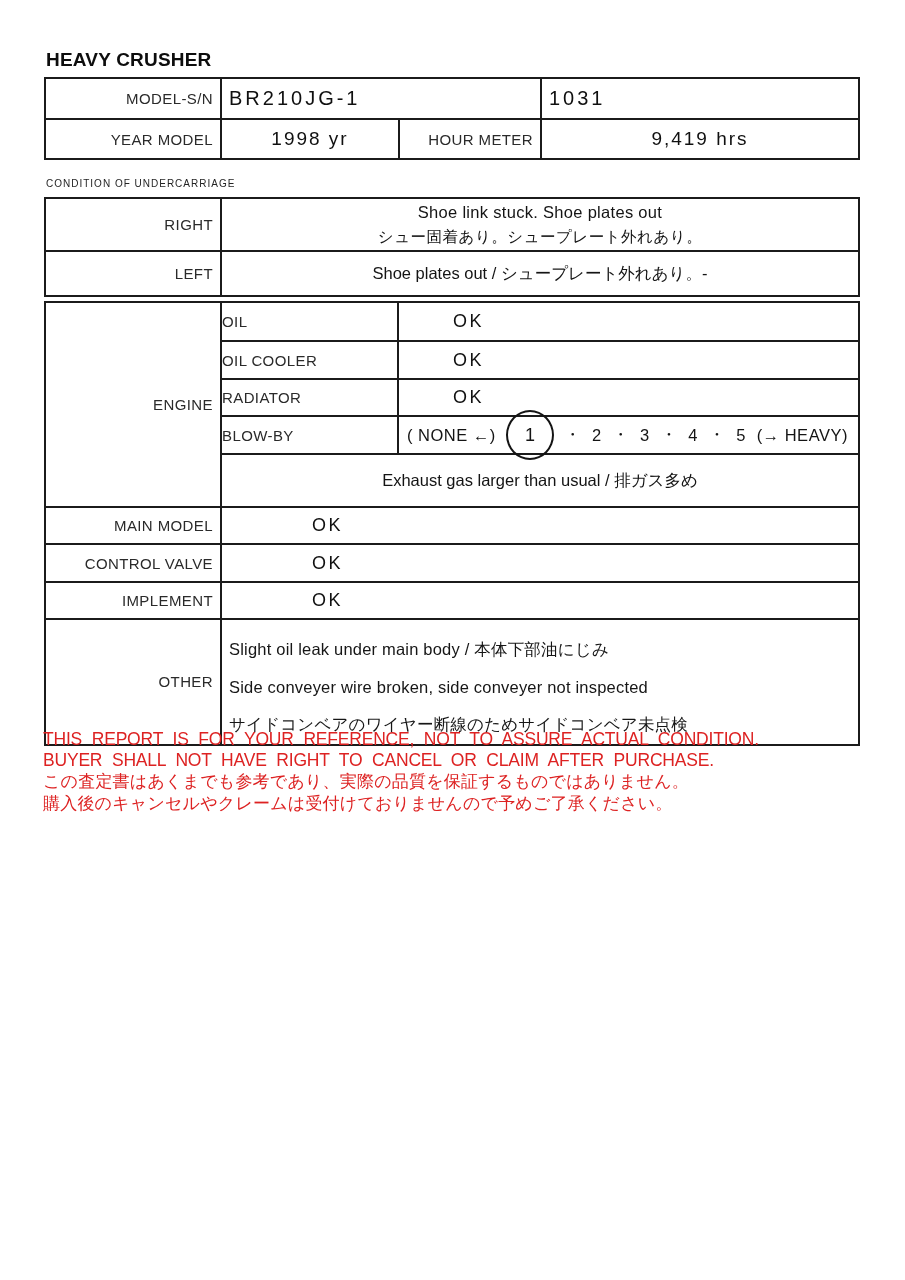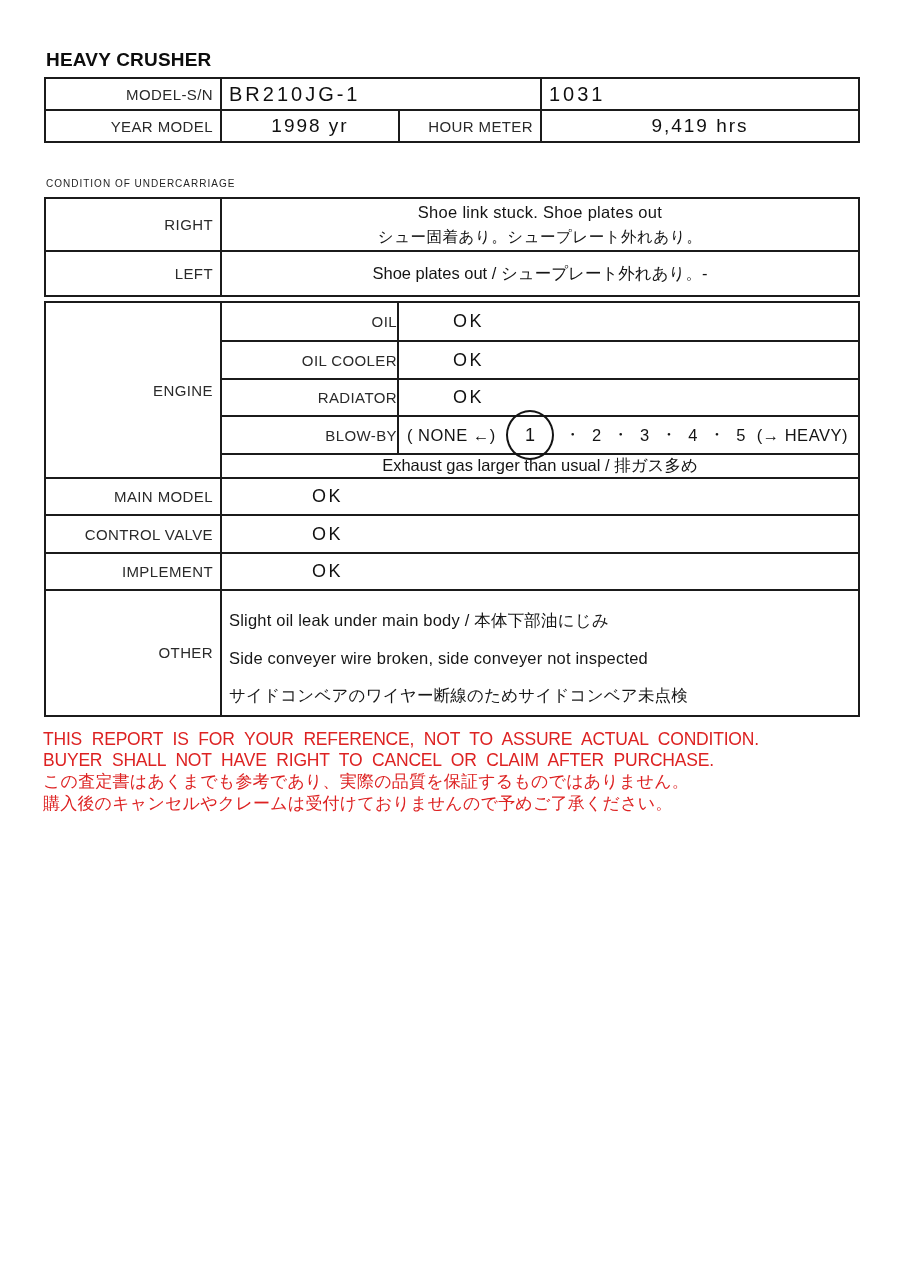--- a/index.html
+++ b/index.html
@@ -28,21 +28,21 @@
   table.doc-table td{
     border:2px solid #1b1b1b;
     padding:0;vertical-align:middle;overflow:visible;
   }
   .lbl{
     text-align:right;padding-right:7px !important;
     font-size:15px;letter-spacing:0.4px;color:#2a2a2a;
     white-space:nowrap;
   }
   .sublbl{
-    text-align:right;font-size:15px;letter-spacing:0.4px;color:#2a2a2a;
+    text-align:left;font-size:15px;letter-spacing:0.4px;color:#2a2a2a;
     white-space:nowrap;
   }
   .val-lg{
     font-size:20px;letter-spacing:3px;padding-left:7px !important;
     color:#101010;white-space:nowrap;
   }
   .val-center{
     text-align:center;font-size:19px;letter-spacing:2px;color:#101010;white-space:nowrap;
   }
   .ok{
@@ -80,26 +80,26 @@
 <div class="abs doc-title">HEAVY CRUSHER</div>
 
 <table class="doc-table abs" style="left:44px;top:77px;width:814px;">
   <colgroup>
       <col style="width:176px">
       <col style="width:178px">
       <col style="width:142px">
       <col style="width:318px">
     </colgroup>
   <tbody>
-      <tr style="height:32px">
+      <tr style="height:41px">
     <td class="lbl">MODEL-S/N</td>
     <td class="val-lg" colspan="2">BR210JG-1</td>
     <td class="val-lg">1031</td>
   </tr>
-  <tr style="height:32px">
+  <tr style="height:40px">
     <td class="lbl">YEAR MODEL</td>
     <td class="val-center">1998 yr</td>
     <td class="lbl">HOUR METER</td>
     <td class="val-center">9,419 hrs</td>
   </tr>
 </tbody>
   </table>
 
 <div class="abs section-heading">CONDITION OF UNDERCARRIAGE</div>
 
@@ -154,21 +154,21 @@
         <span>・</span>
         <span>3</span>
         <span>・</span>
         <span>4</span>
         <span>・</span>
         <span>5</span>
         <span class="scale-end">(→ HEAVY)</span>
       </div>
     </td>
   </tr>
-  <tr style="height:24px">
+  <tr style="height:53px">
     <td class="cell-center" colspan="2">Exhaust gas larger than usual / 排ガス多め</td>
   </tr>
   <tr style="height:37px">
     <td class="lbl">MAIN MODEL</td>
     <td class="ok ok-main" colspan="2">OK</td>
   </tr>
   <tr style="height:38px">
     <td class="lbl">CONTROL VALVE</td>
     <td class="ok ok-main" colspan="2">OK</td>
   </tr>

